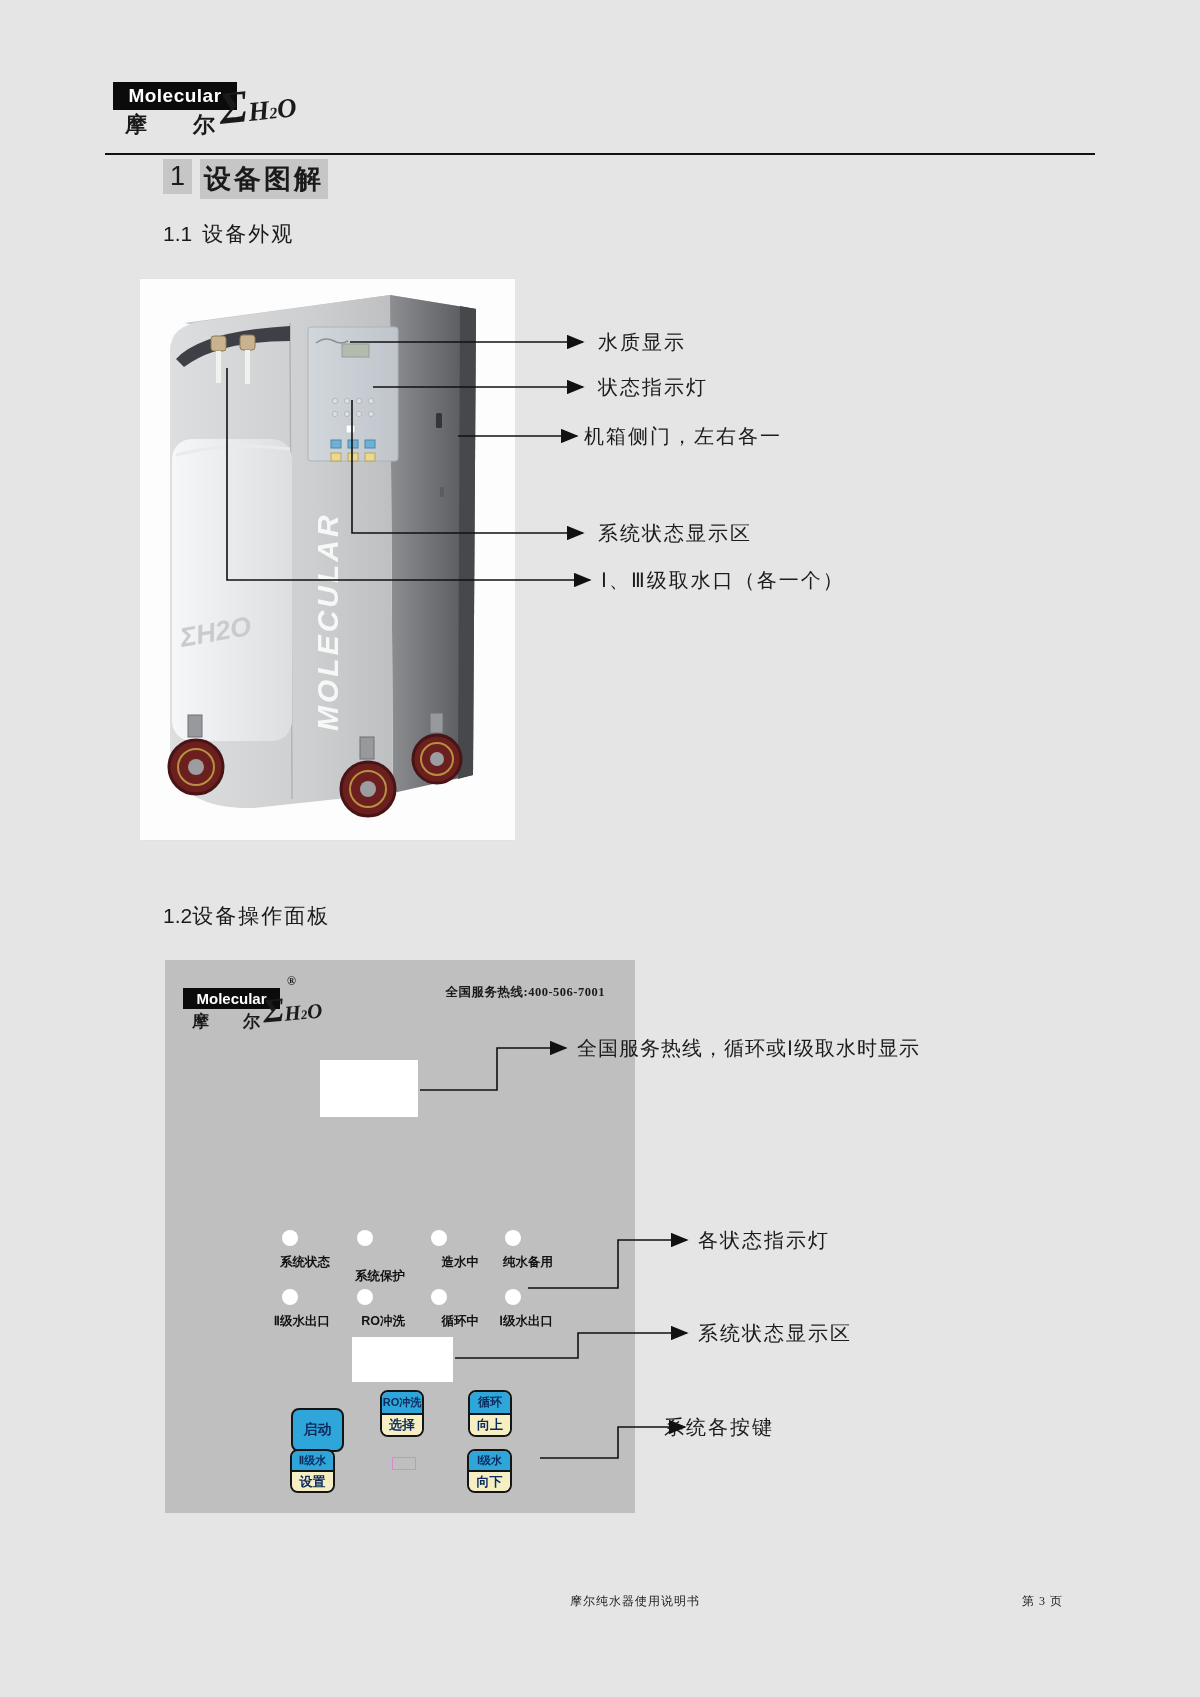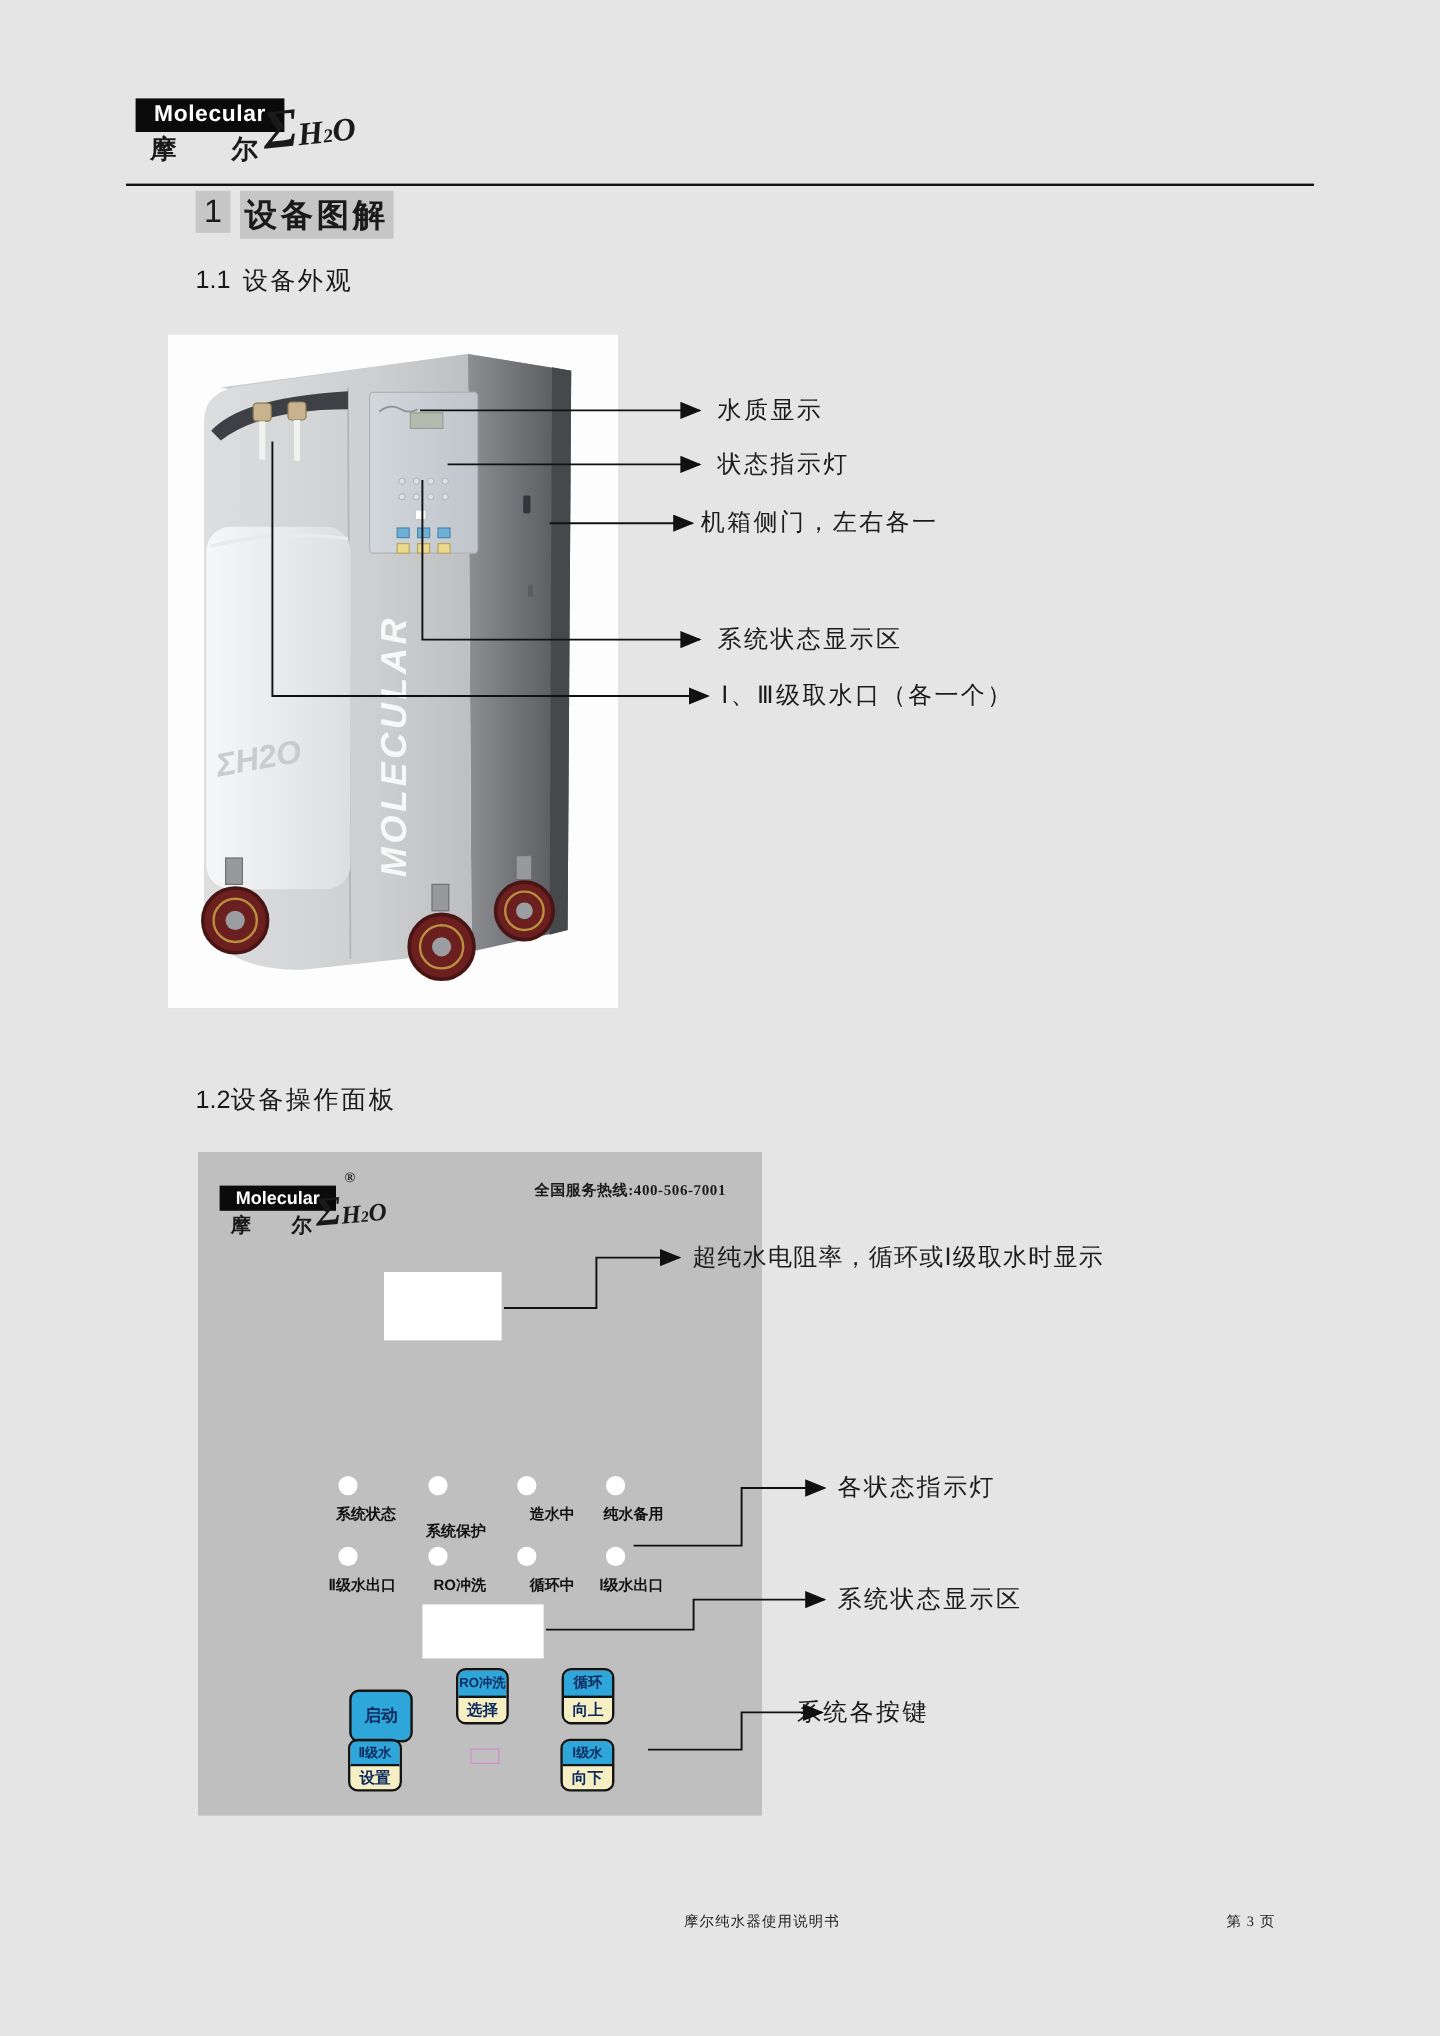--- a/index.html
+++ b/index.html
@@ -219,21 +219,21 @@
       <div class="half top" style="background:#2ea6d9;font-size:11px">Ⅱ级水</div>
       <div class="half" style="background:#f6efc3;font-size:13px">设置</div>
     </div>
     <div class="abs" style="left:227px;top:497px;width:24px;height:13px;border:1px solid #d48ccc"></div>
     <div class="abs pbtn" style="left:302px;top:489px;width:45px;height:44px">
       <div class="half top" style="background:#2ea6d9;font-size:11px">Ⅰ级水</div>
       <div class="half" style="background:#f6efc3;font-size:13px">向下</div>
     </div>
   </div>
 
-  <div class="abs callout" style="left:577px;top:1036px;letter-spacing:1px">超纯水电阻率，循环或Ⅰ级取水时显示</div>
+  <div class="abs callout" style="left:577px;top:1036px;letter-spacing:1px">全国服务热线，循环或Ⅰ级取水时显示</div>
   <div class="abs callout" style="left:698px;top:1228px">各状态指示灯</div>
   <div class="abs callout" style="left:698px;top:1321px">系统状态显示区</div>
   <div class="abs callout" style="left:664px;top:1415px">系统各按键</div>
 
   <svg class="lines" width="1200" height="1697" viewBox="0 0 1200 1697">
     <defs>
       <marker id="arr" markerWidth="11" markerHeight="9" refX="10" refY="4.5" orient="auto">
         <path d="M0 0 L11 4.5 L0 9 Z" fill="#111"></path>
       </marker>
     </defs>

